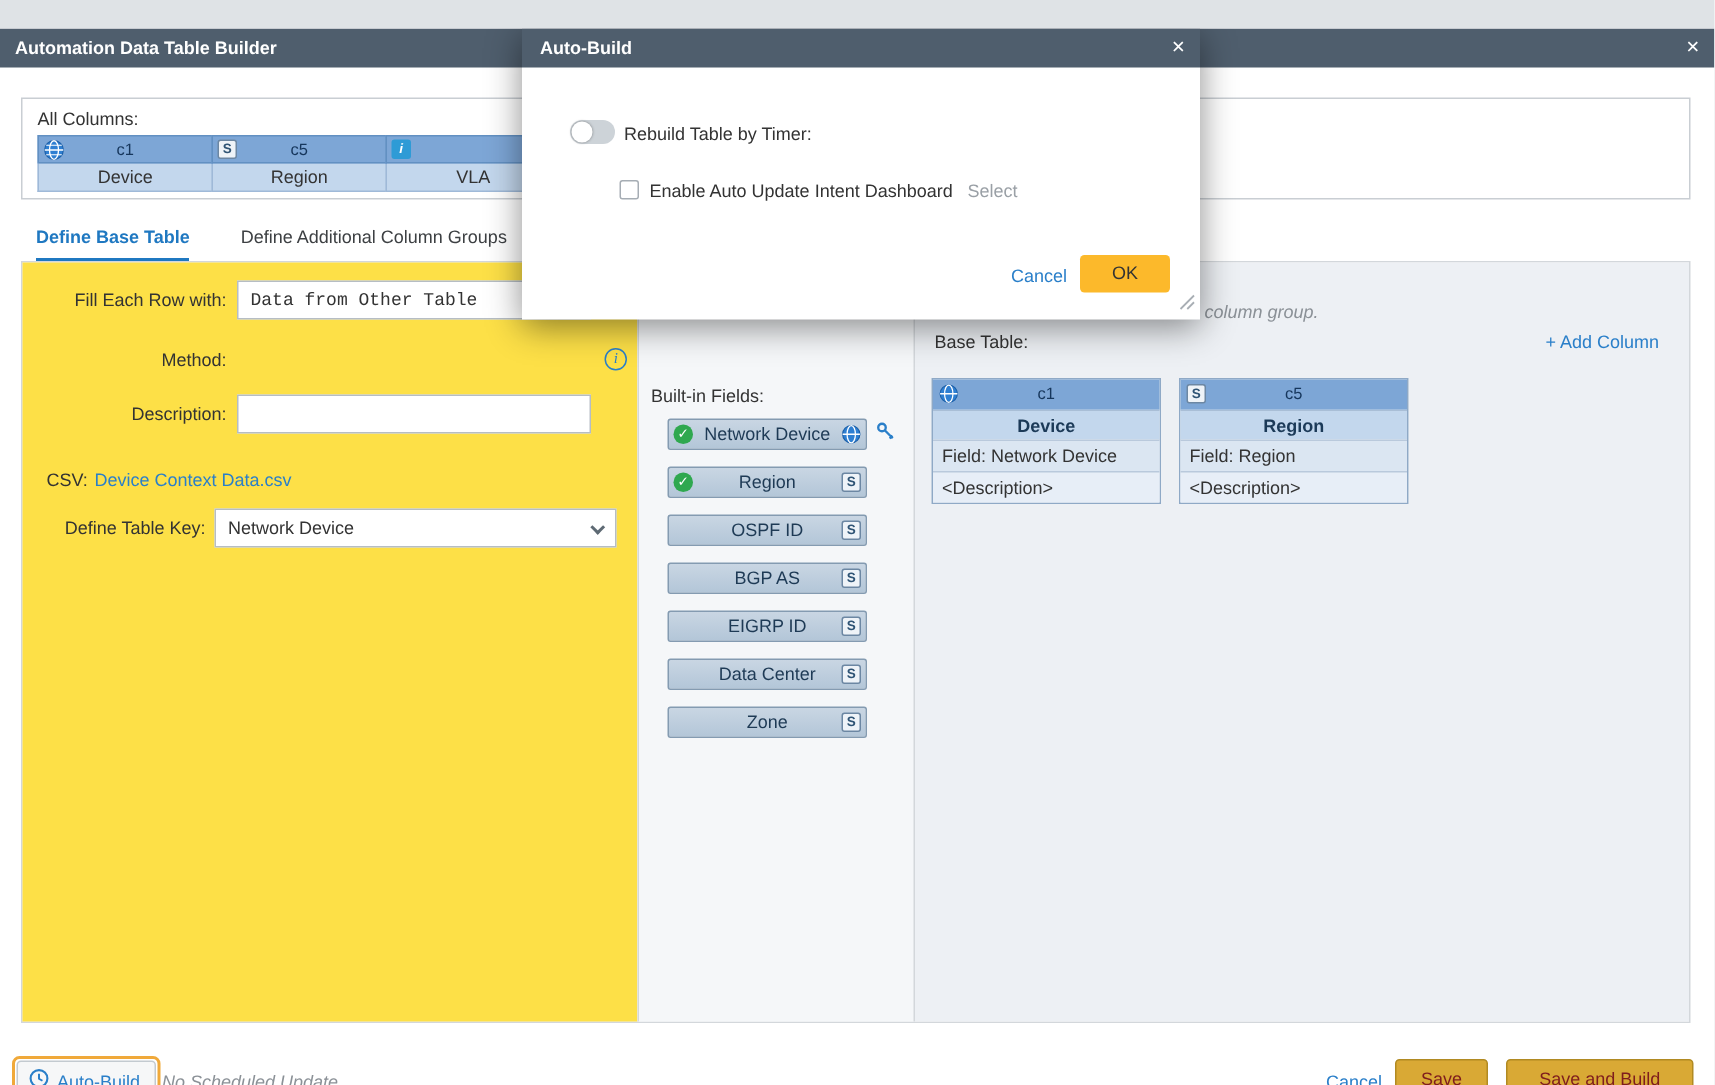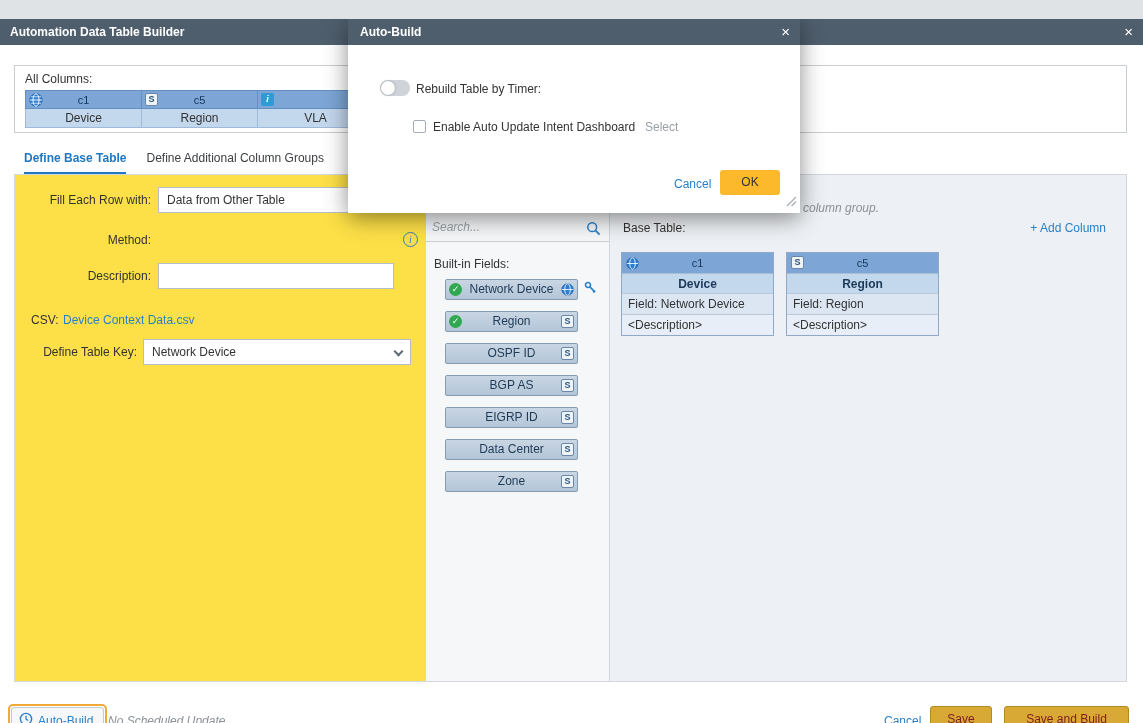--- a/index.html
+++ b/index.html
@@ -14,21 +14,21 @@
   
   .all-columns { position:absolute; left:14px; top:46px; width:1113px; height:68px; border:1px solid #c9ced3; background:#fff; }
   .panel-label { position:absolute; left:10px; top:6px; }
   .col-strip { position:absolute; left:10px; top:24px; display:flex; }
   .colcell { width:116px; cursor:pointer; }
   .colhead { height:19px; background:#7da6d6; border:1px solid #6290c2; margin-right:-1px; position:relative; text-align:center; line-height:18px; font-size:11px; color:#16365c; }
   .colname { height:19px; background:#c3d7ed; border:1px solid #9fb9d8; border-top:none; margin-right:-1px; text-align:center; line-height:18px; overflow:hidden; white-space:nowrap; }
   .type-pos { position:absolute; left:3px; top:2px; }
 
   
-  .tabs { position:absolute; left:24px; top:132px; display:flex; gap:20px; }
+  .tabs { position:absolute; left:24px; top:132px; display:flex; gap:34px; }
   .tab { padding-bottom:7px; cursor:pointer; color:#3d4043; }
   .tab.active { color:#1f78c1; font-weight:bold; border-bottom:3px solid #1f78c1; }
 
   
   .main-box { position:absolute; left:14px; top:155px; width:1113px; height:508px; border:1px solid #d3d7db; background:#fff; }
   .section-left { position:absolute; left:0; top:0; width:410px; height:100%; background:#fde047; }
   .form-label { position:absolute; width:136px; text-align:right; }
   .dropdown { position:absolute; height:26px; background:#fff; border:1px solid #b6bdc4; cursor:pointer; }
   .dd-value { position:absolute; left:8px; top:0; line-height:24px; white-space:nowrap; }
   .chev { position:absolute; right:8px; top:8px; width:7px; height:7px; border-right:2px solid #5e6a74; border-bottom:2px solid #5e6a74; transform:rotate(45deg); }
@@ -138,21 +138,21 @@
 
   <div class="tabs">
     <div class="tab active">Define Base Table</div>
     <div class="tab">Define Additional Column Groups</div>
   </div>
 
   <div class="main-box">
 
     <div class="section-left">
       <div class="form-label" style="left:0;top:18px;">Fill Each Row with:</div>
-      <div class="dropdown" style="left:143px;top:12px;width:236px;">
+      <div class="dropdown" style="left:143px;top:12px;width:236px;font-family:Liberation Mono, monospace;">
         <span class="dd-value">Data from Other Table</span>
         <span class="chev"></span>
       </div>
 
       <div class="form-label" style="left:0;top:58px;">Method:</div>
       <span class="info-icon" style="left:388px;top:57px;">i</span>
 
       <div class="form-label" style="left:0;top:94px;">Description:</div>
       <input class="text-input" style="left: 143px; top: 88px; width: 236px;" value="">
 
@@ -160,29 +160,20 @@
       <a class="link" style="position:absolute;left:48px;top:138px;">Device Context Data.csv</a>
 
       <div class="form-label" style="left:-14px;top:170px;">Define Table Key:</div>
       <div class="dropdown" style="left:128px;top:164px;width:268px;">
         <span class="dd-value">Network Device</span>
         <span class="chev"></span>
       </div>
     </div>
 
     <div class="section-mid">
-      <div class="search-row">
-        <input class="search-input" placeholder="Search..." style="">
-        <span class="search-icon">
-          <svg width="15" height="15" viewBox="0 0 15 15">
-              <circle cx="6.2" cy="6.2" r="4.4" fill="none" stroke="#2a7fc9" stroke-width="1.5"></circle>
-              <line x1="9.6" y1="9.6" x2="13.6" y2="13.6" stroke="#2a7fc9" stroke-width="1.8"></line>
-            </svg>
-        </span>
-      </div>
       <div class="builtin-label">Built-in Fields:</div>
 
       <div class="chip" style="top:104px;">
         <span class="check">✓</span>
         <span>Network Device</span>
         <span class="right-icon">
           <svg width="13" height="13" viewBox="0 0 14 14">
               <circle cx="7" cy="7" r="6.2" fill="#2e7fd2" stroke="#1b5fa8" stroke-width="0.8"></circle>
               <ellipse cx="7" cy="7" rx="3" ry="6.2" fill="none" stroke="#fff" stroke-width="0.9"></ellipse>
               <line x1="0.8" y1="7" x2="13.2" y2="7" stroke="#fff" stroke-width="0.9"></line>

